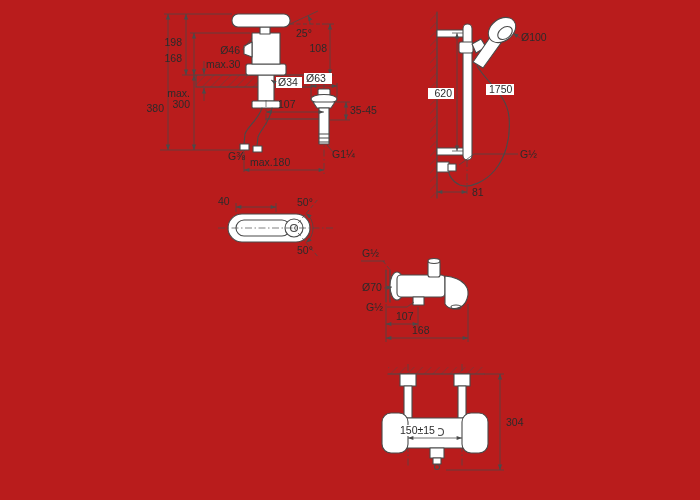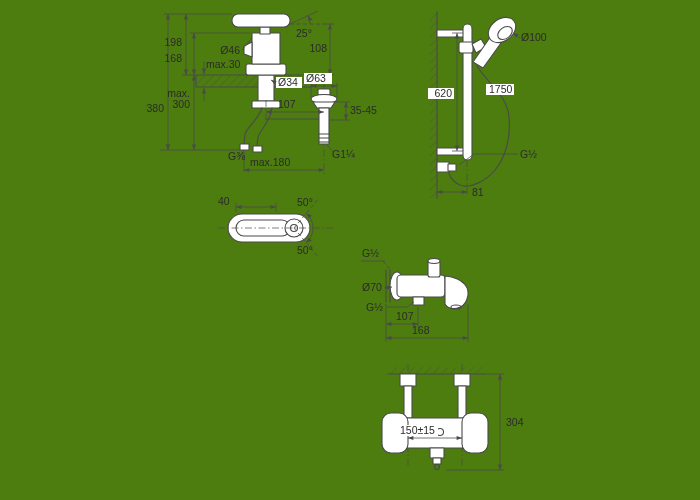--- a/index.html
+++ b/index.html
@@ -1,16 +1,16 @@
 <!DOCTYPE html>
 <html><head>
 <meta charset="utf-8">
 <style>
   html,body{margin:0;padding:0;background:#ffffff;}
-  .sheet{width:700px;height:500px;background:#4d7c0f;position:relative;overflow:hidden;
+  .sheet{width:700px;height:500px;background:#b91c1c;position:relative;overflow:hidden;
          font-family:"Liberation Sans", sans-serif;}
   svg{display:block;}
   svg text{font-family:"Liberation Sans", sans-serif;font-size:10.5px;fill:#2b2b2b;}
   .te{text-anchor:end;}
   .s  {fill:none;stroke:#4a4a4a;stroke-width:1.1;stroke-linecap:round;stroke-linejoin:round;}
   .sw {fill:#ffffff;stroke:#4a4a4a;stroke-width:1.1;stroke-linejoin:round;}
   .dim{fill:none;stroke:#4a4a4a;stroke-width:0.75;}
   .dima{fill:none;stroke:#4a4a4a;stroke-width:0.75;}
   .cl {fill:none;stroke:#4a4a4a;stroke-width:0.7;stroke-dasharray:7 2.5 1.5 2.5;}
   .dsh{fill:none;stroke:#4a4a4a;stroke-width:0.8;stroke-dasharray:4 2.5;}

